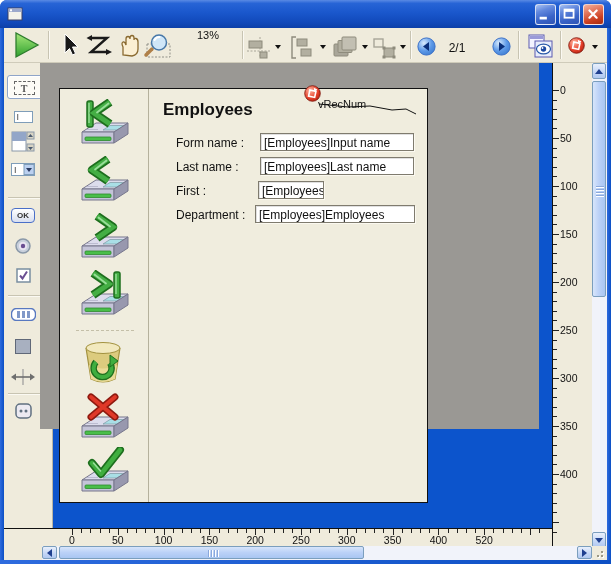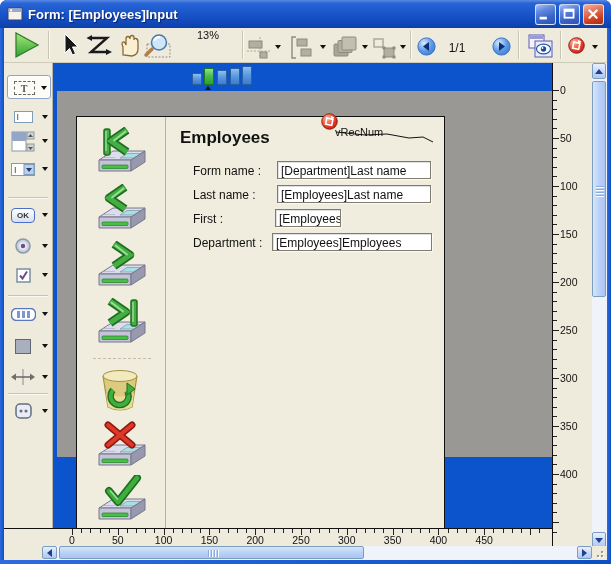--- a/index.html
+++ b/index.html
@@ -42,21 +42,21 @@
   
   #palette{position:absolute;left:4px;top:63px;width:49px;height:465px;
     background:#EFEBDC;border-right:1px solid #B8B4A4;}
   .pal-row{position:absolute;left:3px;width:44px;height:24px;cursor:pointer;}
   .pal-ico{position:absolute;left:2px;top:0;width:28px;height:24px;display:flex;align-items:center;justify-content:center;}
   .pal-dd{position:absolute;right:3px;top:10px;}
   .pal-row.selected{border:1px solid #8FA5C8;border-radius:3px;background:#FCFBF6;
     box-shadow:inset 0 0 0 1px #fff;}
   .pal-sep{position:absolute;left:4px;width:40px;height:2px;
     border-top:1px solid #C8C4B2;border-bottom:1px solid #FBF9F2;}
-  #workspace{position:absolute;left:57px;top:63px;width:499px;height:366px;background:#9A9894;margin-top:28px;}
+  #workspace{position:absolute;left:40px;top:63px;width:499px;height:366px;background:#9A9894;}
   
   #vruler{position:absolute;left:552px;top:63px;width:40px;height:483px;
     background:#EFEBDC;border-left:1px solid #111;}
   #hruler{position:absolute;left:4px;top:528px;width:548px;height:18px;
     background:#EFEBDC;border-top:1px solid #111;}
   .htick{position:absolute;top:0;width:1px;background:#222;}
   .vtick{position:absolute;left:0;height:1px;background:#222;}
   .hnum{position:absolute;top:5px;font-size:10.5px;color:#111;transform:translateX(-50%);}
   .vnum{position:absolute;left:7px;font-size:10.5px;color:#111;transform:translateY(-50%);}
   
@@ -94,21 +94,20 @@
 <body>
 
 <div id="win">
 
   <div id="titlebar">
     <svg id="title-icon" viewBox="0 0 16 16">
       <rect x="1" y="2" width="14" height="12" fill="#F4F2EA" stroke="#3A4066"></rect>
       <rect x="1.5" y="2.5" width="13" height="3.5" fill="#9CA8CC"></rect>
       <rect x="3" y="3.3" width="2" height="2" fill="#fff"></rect>
     </svg>
-    <span id="title-text">Form: [Employees]Input</span>
     <div id="btn-min" class="wbtn blue">
       <svg viewBox="0 0 21 21">
           <rect x="4" y="13" width="8" height="3" fill="#fff"></rect>
         </svg>
     </div>
     <div id="btn-max" class="wbtn blue">
       <svg viewBox="0 0 21 21">
           <rect x="5" y="5" width="10" height="9" fill="none" stroke="#fff" stroke-width="2"></rect>
           <rect x="5" y="5" width="10" height="2.6" fill="#fff"></rect>
         </svg>
@@ -200,21 +199,21 @@
       <defs>
           <radialGradient id="gb1" cx="0.35" cy="0.3" r="0.9">
         <stop offset="0" stop-color="#D8EAFC"></stop>
             <stop offset="0.5" stop-color="#5E9AE8"></stop>
             <stop offset="1" stop-color="#3272C8"></stop>
           </radialGradient>
         </defs>
       <circle cx="9.5" cy="9.5" r="8.6" fill="url(#gb1)" stroke="#3A70C8"></circle>
       <polygon points="12,5 6,9.5 12,14" fill="#0A2F7A"></polygon>
     </svg>
-    <div id="page-ind">1/1</div>
+    <div id="page-ind">2/1</div>
     <svg class="tbtn" style="left:488px;top:9px" width="19" height="19">
       <circle cx="9.5" cy="9.5" r="8.6" fill="url(#gb1)" stroke="#3A70C8"></circle>
       <polygon points="7,5 13,9.5 7,14" fill="#0A2F7A"></polygon>
     </svg>
 
     <div class="tsep" style="left:514px"></div>
 
     <svg class="tbtn" style="left:524px;top:6px" width="26" height="25">
       <rect x="1" y="1" width="15" height="13" fill="#F4F4FF" stroke="#5A5AB0"></rect>
       <rect x="2" y="2" width="13" height="3" fill="#9A9AD8"></rect>
@@ -356,21 +355,21 @@
       </svg>
       <span id="marker-label">vRecNum</span>
       <svg id="badge-canvas" viewBox="0 0 17 17">
         <circle cx="8.5" cy="8.5" r="7.8" fill="url(#gr1)" stroke="#7A1208" stroke-width="0.8"></circle>
         <rect x="5.2" y="5.6" width="6.2" height="6.2" fill="none" stroke="#fff" stroke-width="1.6" transform="rotate(12 8.5 8.5)"></rect>
         <polygon points="9.8,2.8 13.4,4.6 10.4,7.2" fill="#fff"></polygon>
       </svg>
 
       <div id="fields">
           <div class="frow-label" style="top:47px">Form name :</div>
-           <div class="frow-input" style="top:44px;left:200px;width:154px">[Department]Last name</div>
+           <div class="frow-input" style="top:44px;left:200px;width:154px">[Employees]Input name</div>
           <div class="frow-label" style="top:71px">Last name :</div>
            <div class="frow-input" style="top:68px;left:200px;width:154px">[Employees]Last name</div>
           <div class="frow-label" style="top:95px">First :</div>
            <div class="frow-input" style="top:92px;left:198px;width:66px">[Employees</div>
           <div class="frow-label" style="top:119px">Department :</div>
            <div class="frow-input" style="top:116px;left:195px;width:160px">[Employees]Employees</div>
         </div>
       <div id="navicons">
           <svg class="nav-ico" style="top:10px" viewBox="0 0 52 47">
     <polygon points="3,33 17,24 49,24 35,33" fill="#DCDCEC" stroke="#77778C"></polygon>
@@ -567,21 +566,21 @@
       <div class="htick" style="left:535.2px;height:4px"></div>
       <span class="hnum" style="left:68.0px">0</span>
       <span class="hnum" style="left:113.8px">50</span>
       <span class="hnum" style="left:159.6px">100</span>
       <span class="hnum" style="left:205.4px">150</span>
       <span class="hnum" style="left:251.2px">200</span>
       <span class="hnum" style="left:297.0px">250</span>
       <span class="hnum" style="left:342.8px">300</span>
       <span class="hnum" style="left:388.6px">350</span>
       <span class="hnum" style="left:434.4px">400</span>
-      <span class="hnum" style="left:480.2px">450</span>
+      <span class="hnum" style="left:480.2px">520</span>
     </div>
 
   <div id="vscroll">
     <div class="sbtn" style="left:0;top:0;width:14px;height:16px">
       <div class="arrow-glyph" style="border-left:4px solid transparent;border-right:4px solid transparent;border-bottom:5px solid #1F3F8F"></div>
     </div>
     <div id="vthumb" class="thumb">
       <div class="gripv" style="top:104px"></div>
         <div class="gripv" style="top:107px"></div>
       <div class="gripv" style="top:110px"></div>

